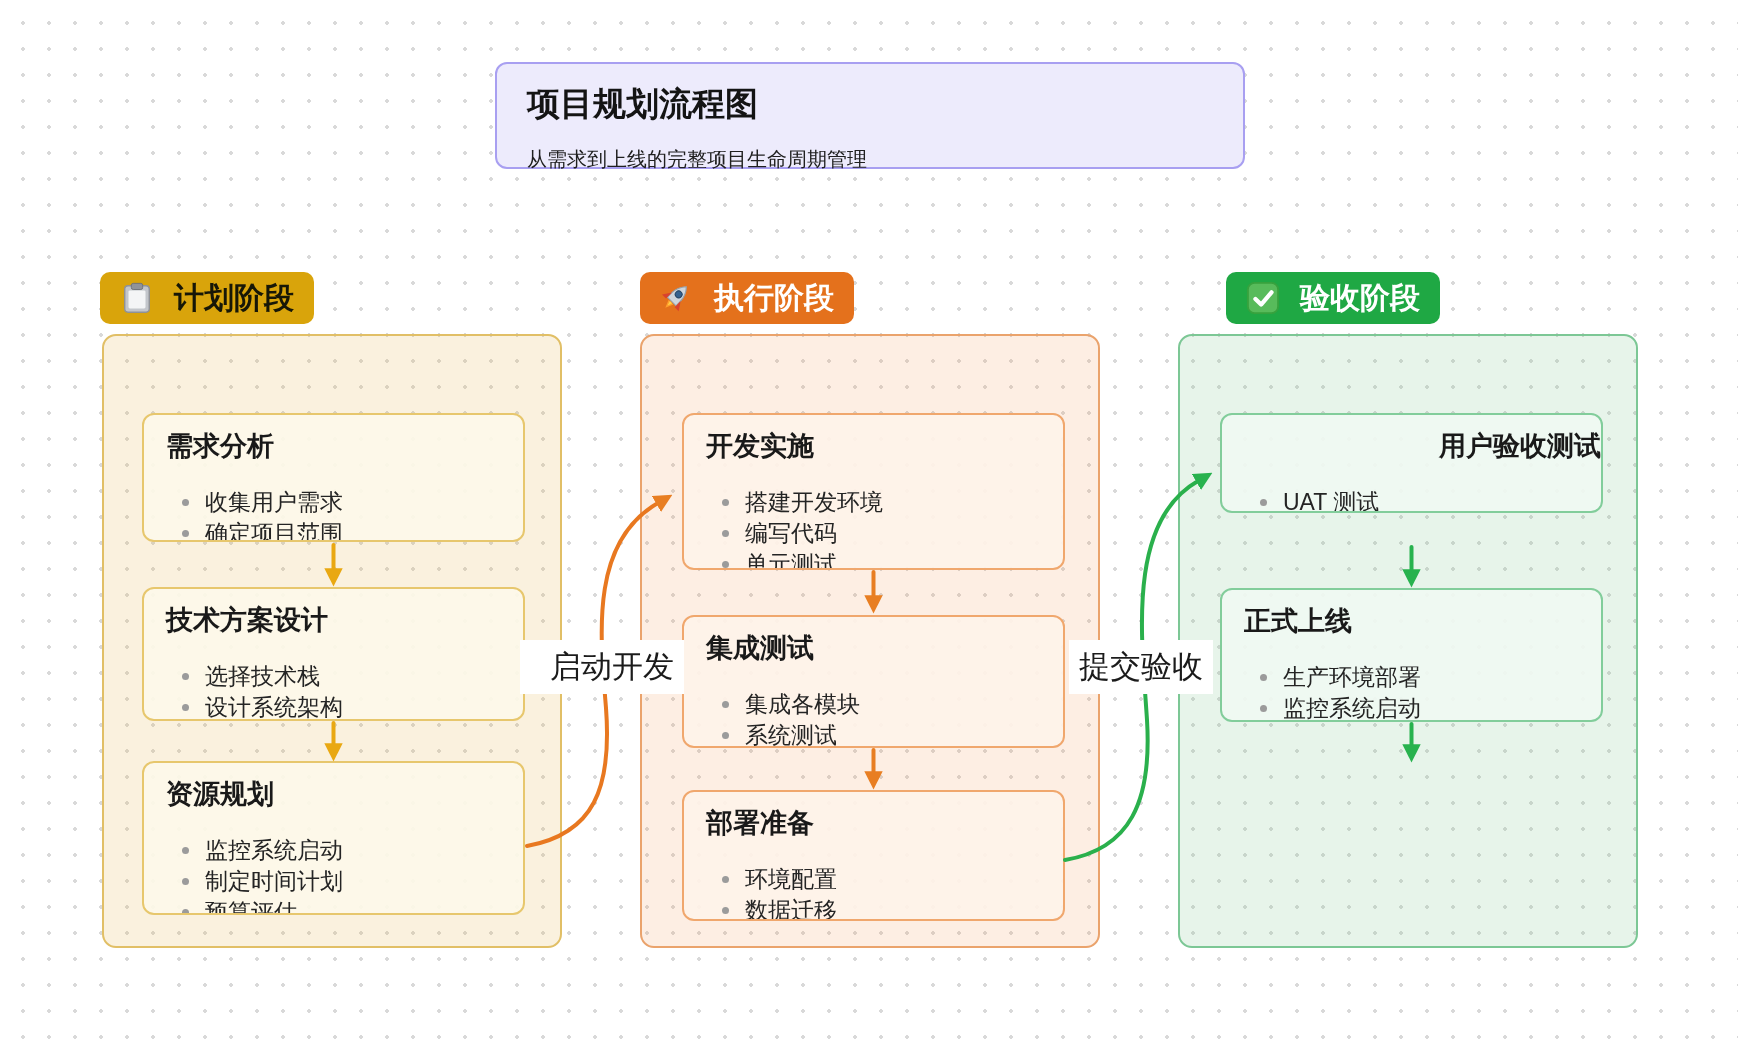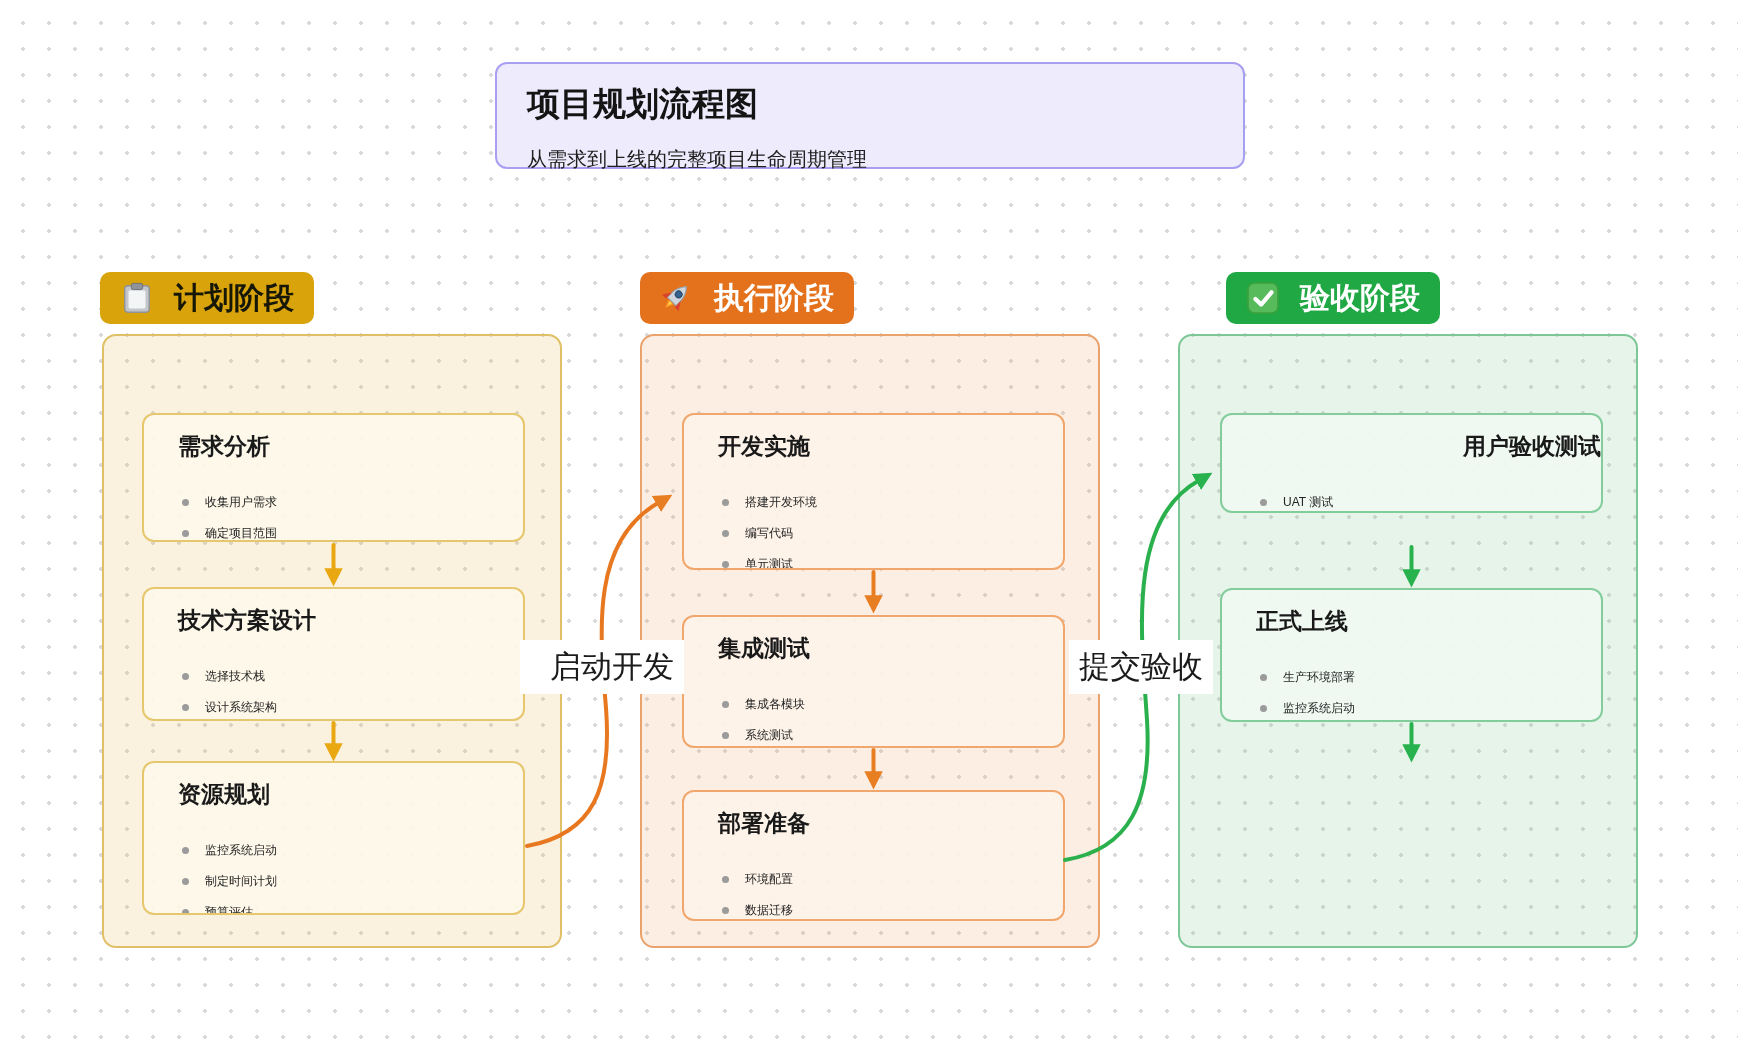--- a/index.html
+++ b/index.html
@@ -56,27 +56,27 @@
   .card {
     position:absolute; width:383px;
     box-sizing:border-box;
     border:2.5px solid; border-radius:12px;
     overflow:hidden;
   }
   .card.k1 { background:rgba(253,248,233,0.92); border-color:#e7c76d; }
   .card.k2 { background:rgba(254,243,233,0.92); border-color:#f0a76d; }
   .card.k3 { background:rgba(240,249,242,0.92); border-color:#82cd9b; }
   .card-title {
-    font-size:23px; font-weight:bold; color:#191919;
-    line-height:34px; padding:14px 0 0 34px;
+    font-size:27px; font-weight:bold; color:#191919;
+    line-height:34px; padding:14px 0 0 22px;
   }
   .card ul { list-style:none; margin:24px 0 0 0; padding:0 0 0 38px; }
   .card li {
     display:flex; align-items:center; height:31px; gap:16px;
-    font-size:12px; color:#242424; white-space:nowrap;
+    font-size:23px; color:#242424; white-space:nowrap;
   }
   .dot { width:7px; height:7px; border-radius:50%; background:#9b9b9b; flex:none; }
 
   
   svg.overlay {
     position:absolute; left:0; top:0;
     pointer-events:none;
   }
   svg.overlay path { pointer-events:auto; }
 

